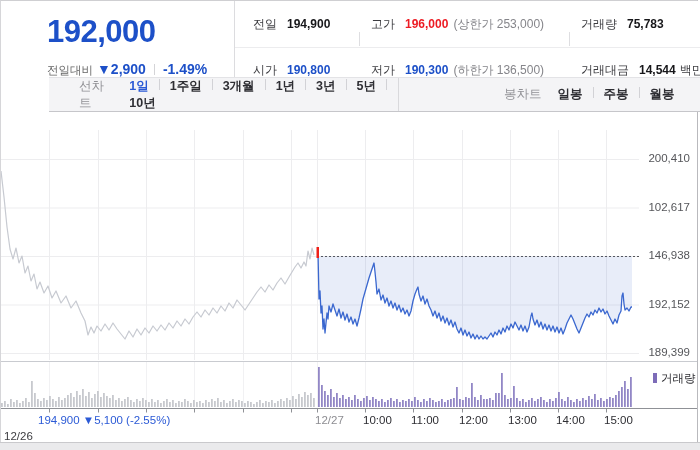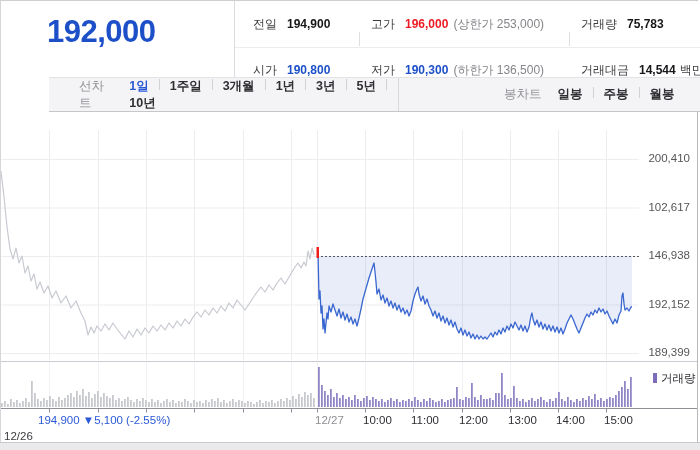--- a/index.html
+++ b/index.html
@@ -56,20 +56,23 @@
   .bottom-strip{position:absolute;left:0;top:442px;width:700px;height:8px;background:#eaeaec;border-top:1px solid #c9c9cc;}
 </style>
 </head>
 <body>
 
 <div class="widget">
 
   <div class="header">
     <div class="price-block">
       <div class="big-price">192,000</div>
+      <div class="change-row">
+        <span class="lbl">전일대비</span><span class="val">▼2,900</span><span class="sep"></span><span class="val">-1.49%</span>
+      </div>
     </div>
     <div class="hdr-vdiv"></div>
     <div class="stats">
       <div class="srow r1">
         <div class="cell c1">
           <span class="slabel">전일</span>
           <span class="sval">194,900</span>
         </div>
         <div class="cell c2">
           <i class="vdiv"></i>

